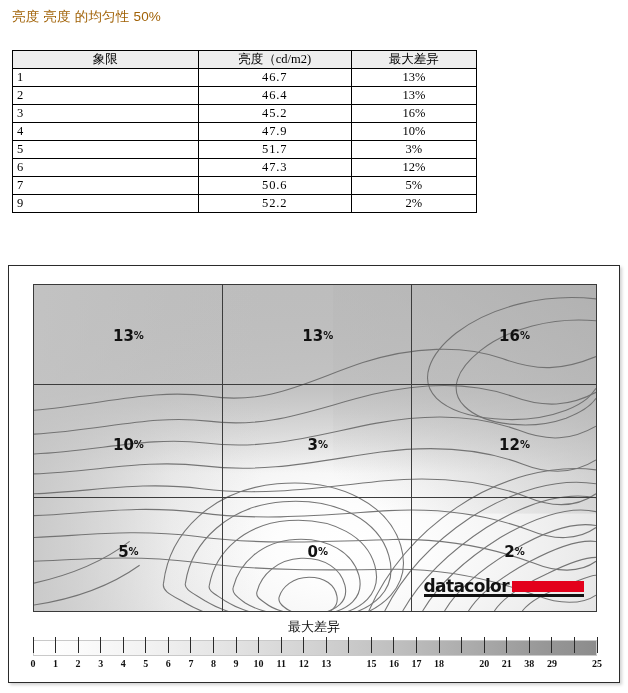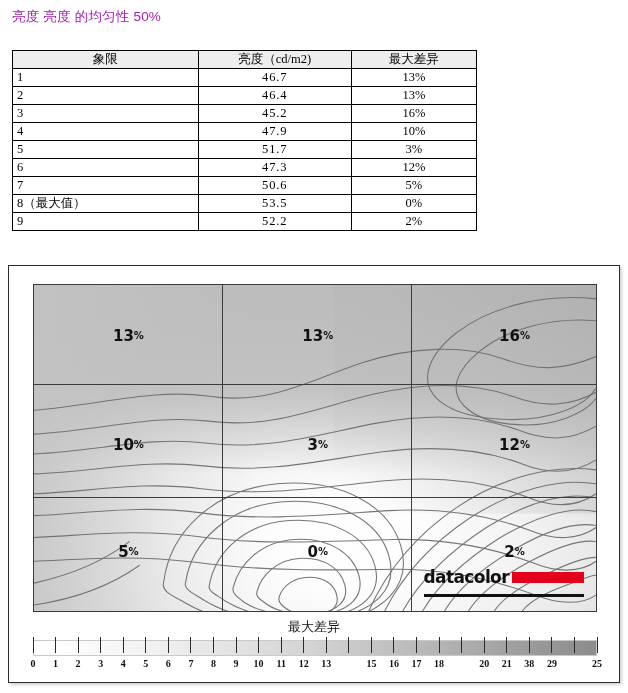--- a/index.html
+++ b/index.html
@@ -14,21 +14,21 @@
     font-family: "Liberation Sans", "DejaVu Sans", sans-serif;
     overflow: hidden;
   }
 
   
   #page-title {
     position: absolute;
     left: 12px;
     top: 8px;
     font-size: 13.5px;
-    color: #a21caf;
+    color: #a16207;
     letter-spacing: 0.2px;
     white-space: nowrap;
   }
 
   
   #quadrant-table-wrap {
     position: absolute;
     left: 12px;
     top: 50px;
     width: 465px;
@@ -130,21 +130,21 @@
   }
 
   
   #datacolor-logo {
     position: absolute;
     right: 12px;
     bottom: 14px;
     display: flex;
     align-items: flex-end;
     border-bottom: 3px solid #111111;
-    padding-bottom: 9px;
+    padding-bottom: 0;
   }
   #datacolor-wordmark {
     font-family: "DejaVu Sans", "Liberation Sans", sans-serif;
     font-weight: bold;
     font-size: 17px;
     color: #111111;
     letter-spacing: -0.6px;
     line-height: 16px;
   }
   #datacolor-swatch {
@@ -242,25 +242,20 @@
         </tr>
         <tr>
           <td class="c-quad">6</td>
           <td class="c-lum">47.3</td>
           <td class="c-dev">12%</td>
         </tr>
         <tr>
           <td class="c-quad">7</td>
           <td class="c-lum">50.6</td>
           <td class="c-dev">5%</td>
-        </tr>
-        <tr>
-          <td class="c-quad">8（最大值）</td>
-          <td class="c-lum">53.5</td>
-          <td class="c-dev">0%</td>
         </tr>
         <tr>
           <td class="c-quad">9</td>
           <td class="c-lum">52.2</td>
           <td class="c-dev">2%</td>
         </tr>
       </tbody>
   </table>
 </div>
 

